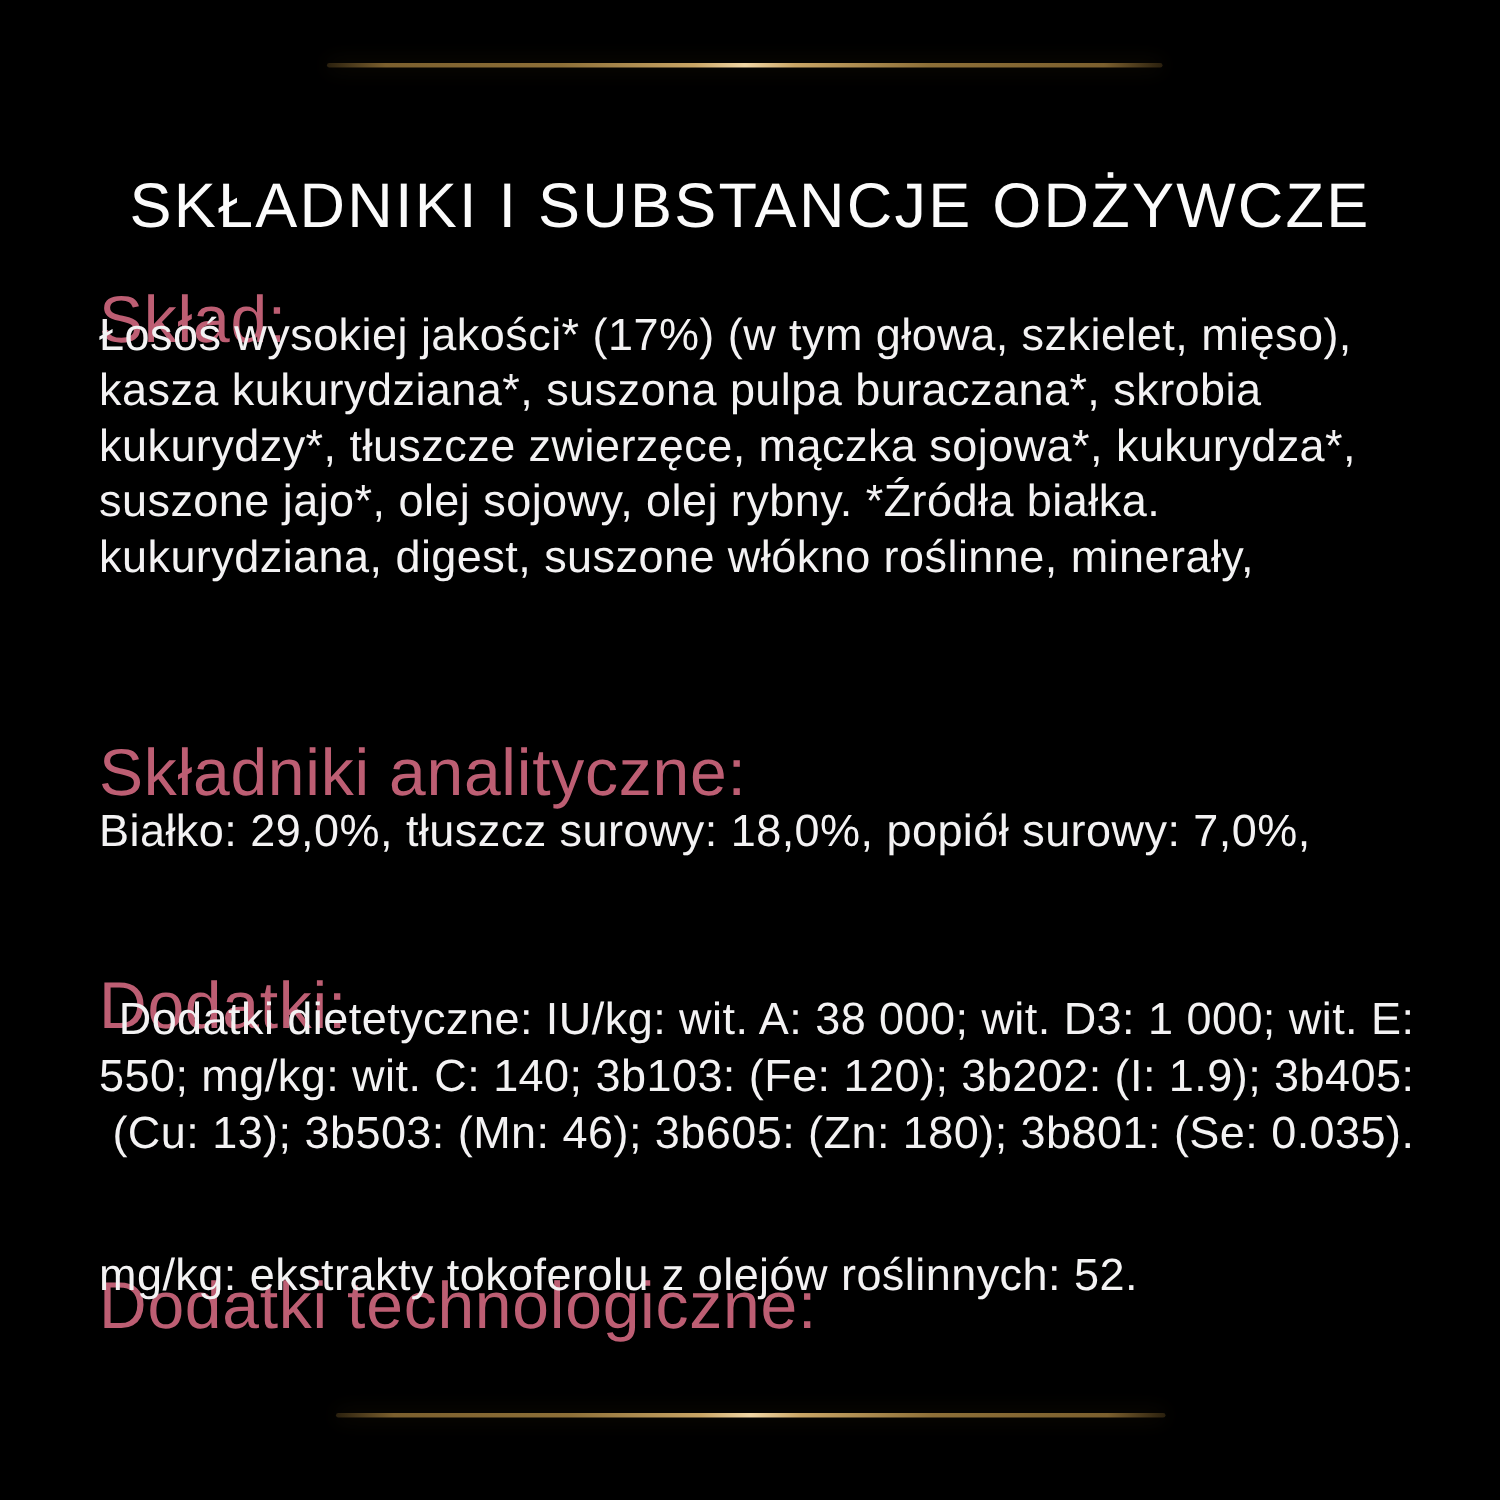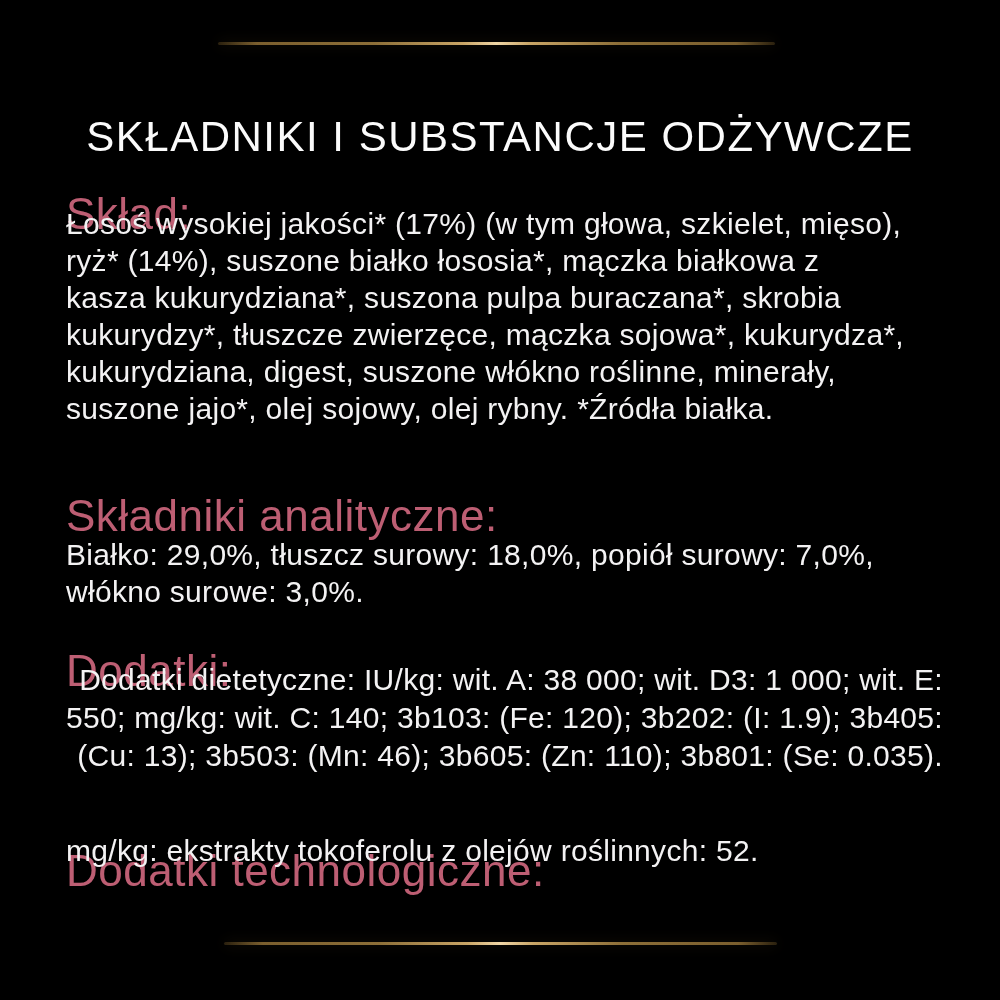--- a/index.html
+++ b/index.html
@@ -88,42 +88,40 @@
 <div id="page">
 
   <div id="top-divider" class="gold-line"></div>
 
   <h1 class="page-title">SKŁADNIKI I SUBSTANCJE ODŻYWCZE</h1>
 
   <section>
     <h2 id="composition-heading" class="section-heading">Skład:</h2>
     <div id="composition-body" class="section-body">
       <div class="text-line">Łosoś wysokiej jakości* (17%) (w tym głowa, szkielet, mięso),</div>
-      <div class="text-line">ryż* (14%), suszone białko łososia*, mączka białkowa z</div>
       <div class="text-line">kasza kukurydziana*, suszona pulpa buraczana*, skrobia</div>
       <div class="text-line">kukurydzy*, tłuszcze zwierzęce, mączka sojowa*, kukurydza*,</div>
+      <div class="text-line">suszone jajo*, olej sojowy, olej rybny. *Źródła białka.</div>
       <div class="text-line">kukurydziana, digest, suszone włókno roślinne, minerały,</div>
-      <div class="text-line">suszone jajo*, olej sojowy, olej rybny. *Źródła białka.</div>
     </div>
   </section>
 
   <section>
     <h2 id="analytical-heading" class="section-heading">Składniki analityczne:</h2>
     <div id="analytical-body" class="section-body">
       <div class="text-line">Białko: 29,0%, tłuszcz surowy: 18,0%, popiół surowy: 7,0%,</div>
-      <div class="text-line">włókno surowe: 3,0%.</div>
     </div>
   </section>
 
   <section>
     <h2 id="additives-heading" class="section-heading">Dodatki:</h2>
     <div id="additives-body" class="section-body">
       <div class="text-line">Dodatki dietetyczne: IU/kg: wit. A: 38 000; wit. D3: 1 000; wit. E:</div>
       <div class="text-line">550; mg/kg: wit. C: 140; 3b103: (Fe: 120); 3b202: (I: 1.9); 3b405:</div>
-      <div class="text-line">(Cu: 13); 3b503: (Mn: 46); 3b605: (Zn: 110); 3b801: (Se: 0.035).</div>
+      <div class="text-line">(Cu: 13); 3b503: (Mn: 46); 3b605: (Zn: 180); 3b801: (Se: 0.035).</div>
     </div>
   </section>
 
   <section>
     <h2 id="technological-heading" class="section-heading">Dodatki technologiczne:</h2>
     <div id="technological-body" class="section-body">
       <div class="text-line">mg/kg: ekstrakty tokoferolu z olejów roślinnych: 52.</div>
     </div>
   </section>
 

